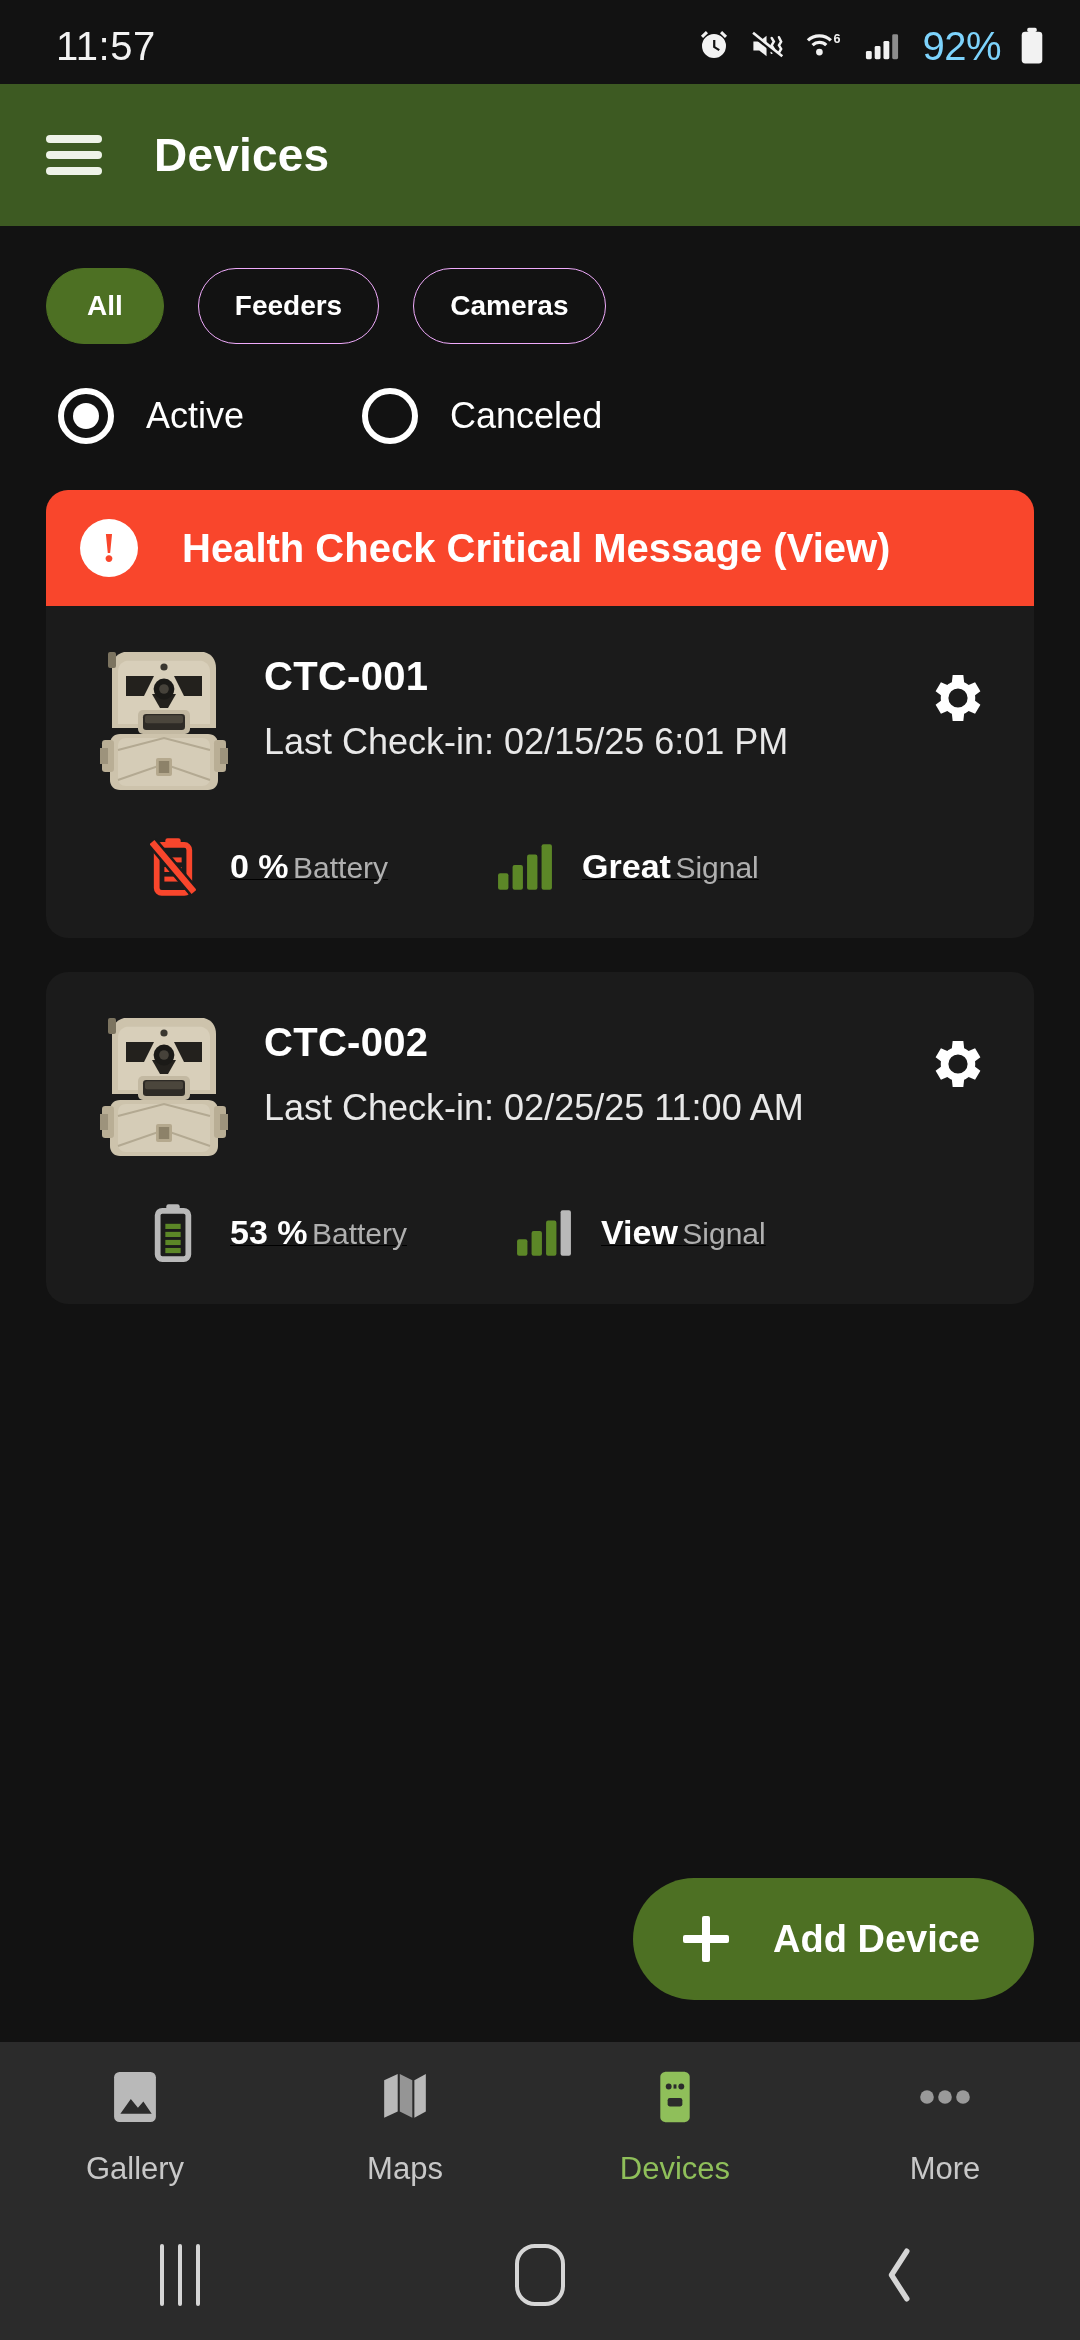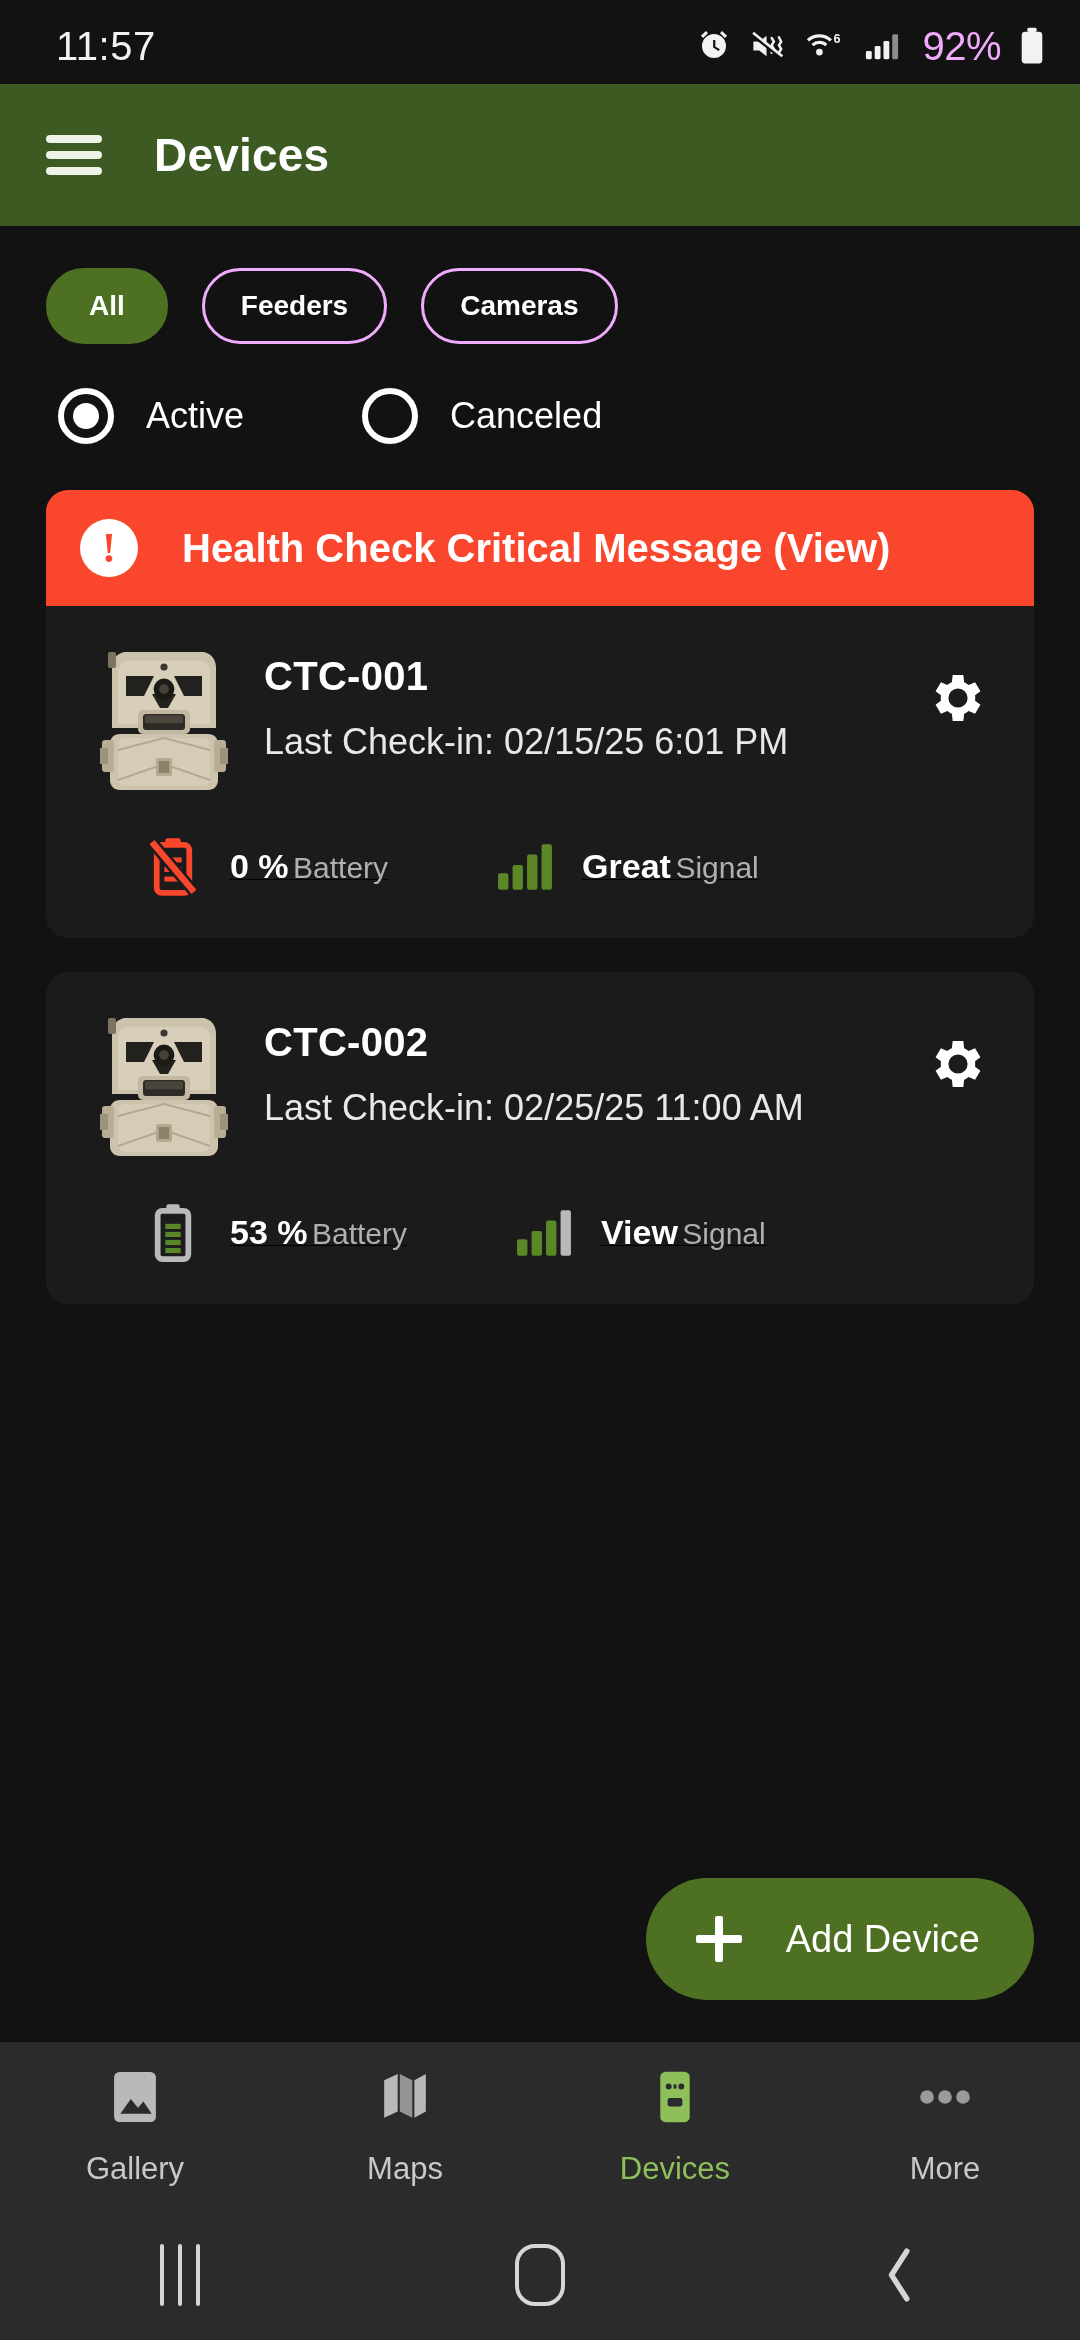--- a/index.html
+++ b/index.html
@@ -13,39 +13,39 @@
 
   
   .statusbar {
     height:84px; background:#121212; flex:0 0 84px;
     display:flex; align-items:center; justify-content:space-between;
     padding:8px 34px 0 56px;
   }
   .clock { color:#f2f2f2; font-size:40px; font-weight:400; letter-spacing:.5px; }
   .sysicons { display:flex; align-items:center; gap:17px; }
   .sysicons svg { display:block; }
-  .batt-pct { color:#f0abfc; font-size:40px; font-weight:500; margin-left:4px; letter-spacing:-.5px; }
+  .batt-pct { color:#7dd3fc; font-size:40px; font-weight:500; margin-left:4px; letter-spacing:-.5px; }
 
   
   .appbar {
     flex:0 0 142px; background:#3d5a22;
     display:flex; align-items:center; padding-left:46px; gap:52px;
   }
   .hamburger { width:56px; height:40px; display:flex; flex-direction:column; justify-content:space-between; cursor:pointer; }
   .hamburger span { display:block; height:8px; border-radius:4px; background:#eef3e8; }
   .appbar-title { color:#ffffff; font-size:46px; font-weight:700; letter-spacing:.2px; }
 
   
   .content { flex:1 1 auto; position:relative; background:#121212; }
 
   .chips { display:flex; gap:34px; padding:42px 0 0 46px; }
   .chip {
     height:76px; border-radius:38px; display:flex; align-items:center; justify-content:center;
     padding:0 36px; font-size:28px; font-weight:700; color:#ffffff; white-space:nowrap;
-    border:3px solid #f0abfc; background:transparent; cursor:pointer;
+    border:1px solid #f0abfc; background:transparent; cursor:pointer;
   }
   .chip.active { background:#4d7023; border-color:#4d7023; padding:0 40px; }
 
   .radios { display:flex; align-items:flex-end; padding:44px 4px 0 58px; gap:118px; }
   .radio-item { display:flex; align-items:center; gap:32px; cursor:pointer; }
   .radio {
     width:56px; height:56px; border-radius:50%; border:6px solid #ffffff;
     display:flex; align-items:center; justify-content:center; flex:0 0 56px;
   }
   .radio .dot { width:26px; height:26px; border-radius:50%; background:#ffffff; display:none; }
@@ -83,21 +83,21 @@
   
   .fab {
     position:absolute; right:46px; bottom:42px;
     height:122px; border-radius:61px; background:#4d7023;
     display:flex; align-items:center; gap:44px; padding:0 54px 0 50px; cursor:pointer;
   }
   .fab .plus { position:relative; width:46px; height:46px; flex:0 0 46px; }
   .fab .plus::before, .fab .plus::after { content:""; position:absolute; background:#ffffff; border-radius:2px; }
   .fab .plus::before { left:0; top:19px; width:46px; height:8px; }
   .fab .plus::after { top:0; left:19px; height:46px; width:8px; }
-  .fab-label { color:#ffffff; font-size:38px; font-weight:400; white-space:nowrap; }
+  .fab-label { color:#ffffff; font-size:38px; font-weight:700; white-space:nowrap; }
 
   
   .bottomnav {
     flex:0 0 168px; background:#2b2b2b; display:flex; align-items:center;
   }
   .navitem { flex:1 1 0; display:flex; flex-direction:column; align-items:center; gap:22px; cursor:pointer; }
   .navitem .ni { height:64px; display:flex; align-items:center; justify-content:center; }
   .navitem .nl { font-size:31px; color:#c8c8c8; font-weight:400; }
   .navitem.active .nl { color:#8fbf5a; }
 

